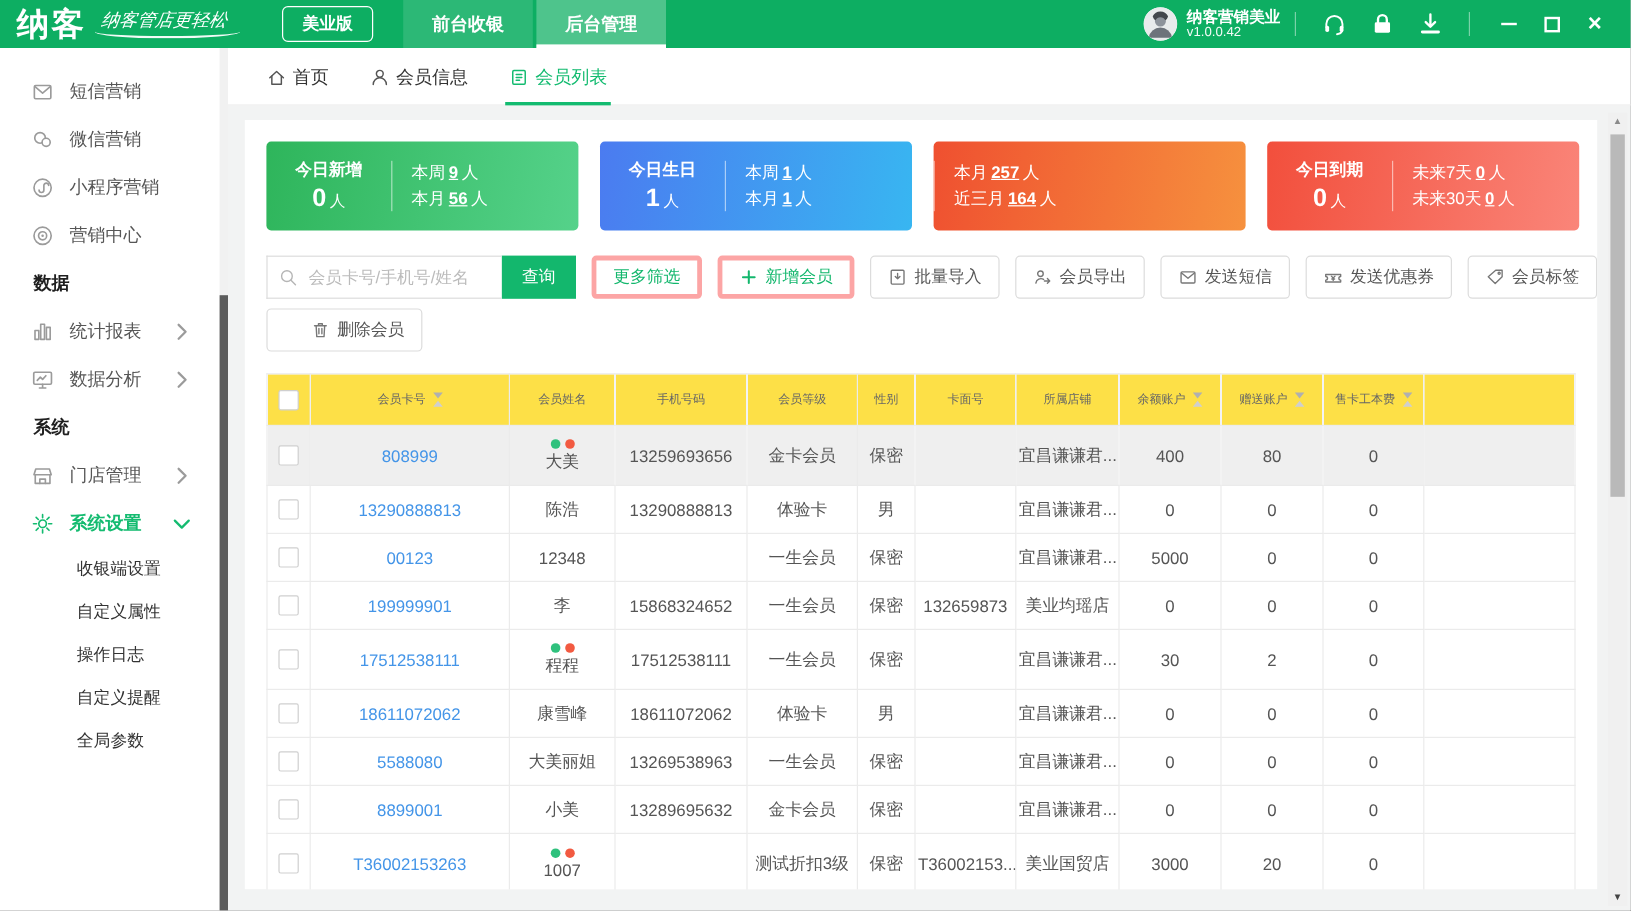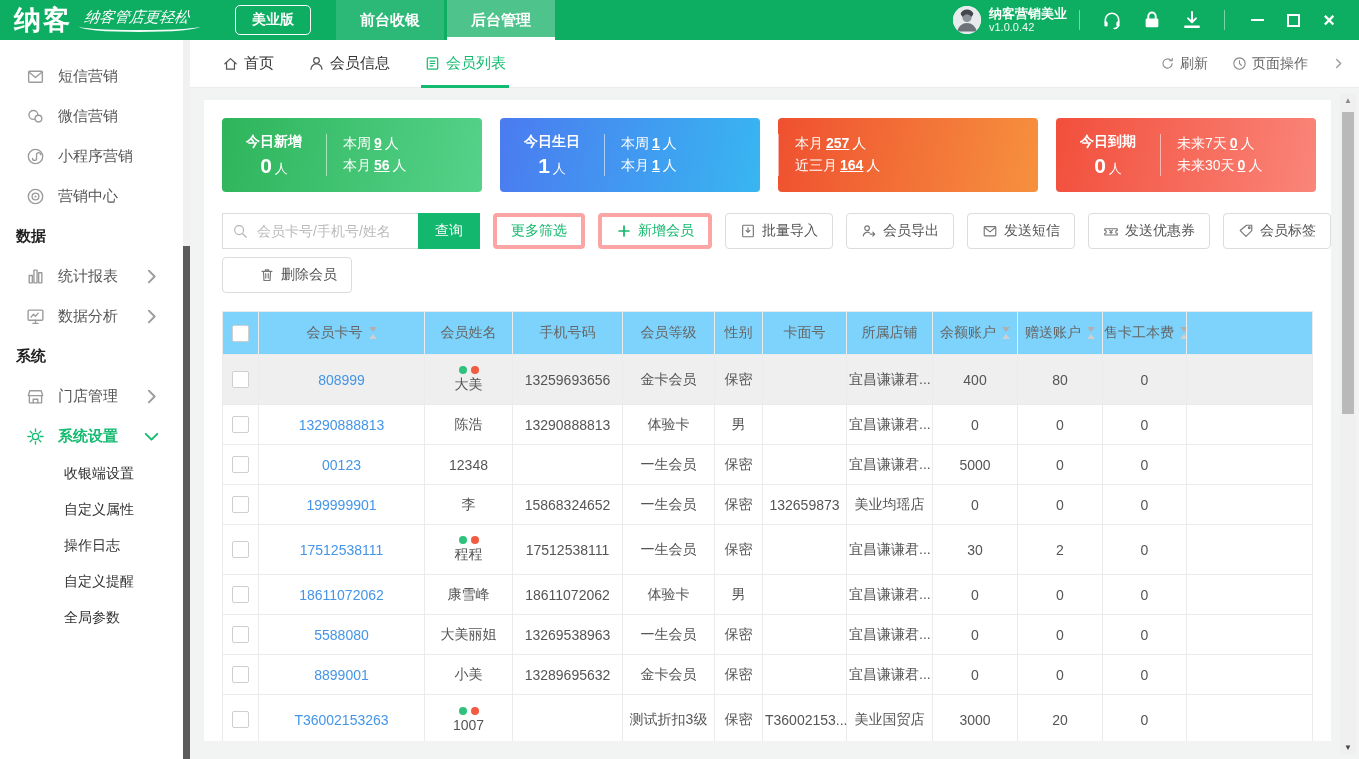--- a/index.html
+++ b/index.html
@@ -35,29 +35,29 @@
   .win-close-glyph{font-size:20px;line-height:1;font-weight:bold;}
 
   
   .sidebar{position:absolute;top:40px;left:0;bottom:0;width:190px;background:#fff;padding-top:16px;box-sizing:border-box;}
   .sb-track{position:absolute;top:0;right:0;width:7px;bottom:0;background:#f1f1f1;}
   .sb-thumb{position:absolute;top:206px;right:0;width:7px;height:513px;background:#5c5c5c;cursor:pointer;}
   .sb-item{height:40px;display:flex;align-items:center;padding-left:26px;color:#565656;font-size:15px;cursor:pointer;position:relative;}
   .sb-item .icon{width:19px;height:19px;margin-right:13px;color:#9b9b9b;}
   .sb-item.active{color:#14bb70;font-weight:bold;}
   .sb-item.active .icon{color:#14bb70;}
-  .sb-section{height:40px;display:flex;align-items:center;padding-left:16px;font-size:15px;font-weight:bold;color:#1f1f1f;}
+  .sb-section{height:40px;display:flex;align-items:center;padding-left:28px;font-size:15px;font-weight:bold;color:#1f1f1f;}
   .sb-sub{height:36px;display:flex;align-items:center;padding-left:64px;font-size:14px;color:#333;cursor:pointer;}
   .sb-sub.active{background:#d9f4e7;color:#12b168;font-weight:bold;}
   .sb-arrow{position:absolute;right:16px;width:13px;height:13px;color:#999;}
   .sb-item.active .sb-arrow{color:#14bb70;}
 
   
   .main{position:absolute;top:40px;left:190px;right:0;bottom:0;}
-  .tabbar{height:48px;background:#fff;display:flex;align-items:center;padding:0 14px 0 32px;border-bottom:1px solid #ededed;box-sizing:border-box;}
+  .tabbar{height:48px;background:#fff;display:flex;align-items:flex-start;padding:0 14px 0 32px;border-bottom:1px solid #ededed;box-sizing:border-box;flex-direction:column;}
   .mtab{display:flex;align-items:center;gap:5px;font-size:15px;color:#333;margin-right:34px;height:48px;position:relative;cursor:pointer;white-space:nowrap;}
   .mtab .icon{width:17px;height:17px;color:#555;}
   .mtab.active{color:#13bb70;}
   .mtab.active .icon{color:#13bb70;}
   .mtab.active::after{content:"";position:absolute;left:-3px;right:-3px;bottom:0;height:3px;background:#13bb70;}
   .tabbar-right{margin-left:auto;display:flex;align-items:center;gap:24px;color:#666;font-size:14px;}
   .tb-action{display:flex;align-items:center;gap:5px;cursor:pointer;white-space:nowrap;}
   .tb-action .icon{width:15px;height:15px;color:#888;}
   .tb-chev{width:13px;height:13px;color:#999;cursor:pointer;}
 
@@ -93,21 +93,21 @@
        display:flex;align-items:center;gap:6px;margin-left:13px;cursor:pointer;border:1px solid #dcdcdc;color:#555;font-family:inherit;white-space:nowrap;}
   .btn .icon{width:16px;height:16px;color:#777;}
   .btn.green-outline{border:4px solid #fca5a5;color:#13b76d;}
   .btn.green-outline .icon{color:#13b76d;}
   .delete-row{margin-bottom:18px;display:flex;}
   .delete-row .btn{margin-left:0;padding-left:36px;}
 
   
   .member-table{border-collapse:collapse;table-layout:fixed;width:1090px;}
   .member-table th,.member-table td{border:1px solid #ebebeb;overflow:hidden;white-space:nowrap;}
-  .member-table thead th{background:#7dd3fc;height:40px;font-weight:normal;color:#666;font-size:14px;}
+  .member-table thead th{background:#fde047;height:40px;font-weight:normal;color:#666;font-size:10px;}
   .member-table tbody td{height:39px;text-align:center;color:#555;font-size:14px;background:#fff;padding:0 2px;}
   .member-table tr.tall td{height:49px;}
   .member-table tr.highlight td{background:#efefef;}
   .card-link{color:#4495e8;text-decoration:none;cursor:pointer;}
   .dots{display:flex;justify-content:center;gap:4px;margin-bottom:2px;}
   .dot{width:8px;height:8px;border-radius:50%;}
   .dot.g{background:#2fc17d;}
   .dot.r{background:#f25a41;}
   .cb{display:inline-block;width:15px;height:15px;border:1px solid #cfcfcf;border-radius:2px;background:#fff;vertical-align:middle;cursor:pointer;}
   .sorter{display:inline-flex;flex-direction:column;margin-left:6px;vertical-align:middle;gap:2px;}

